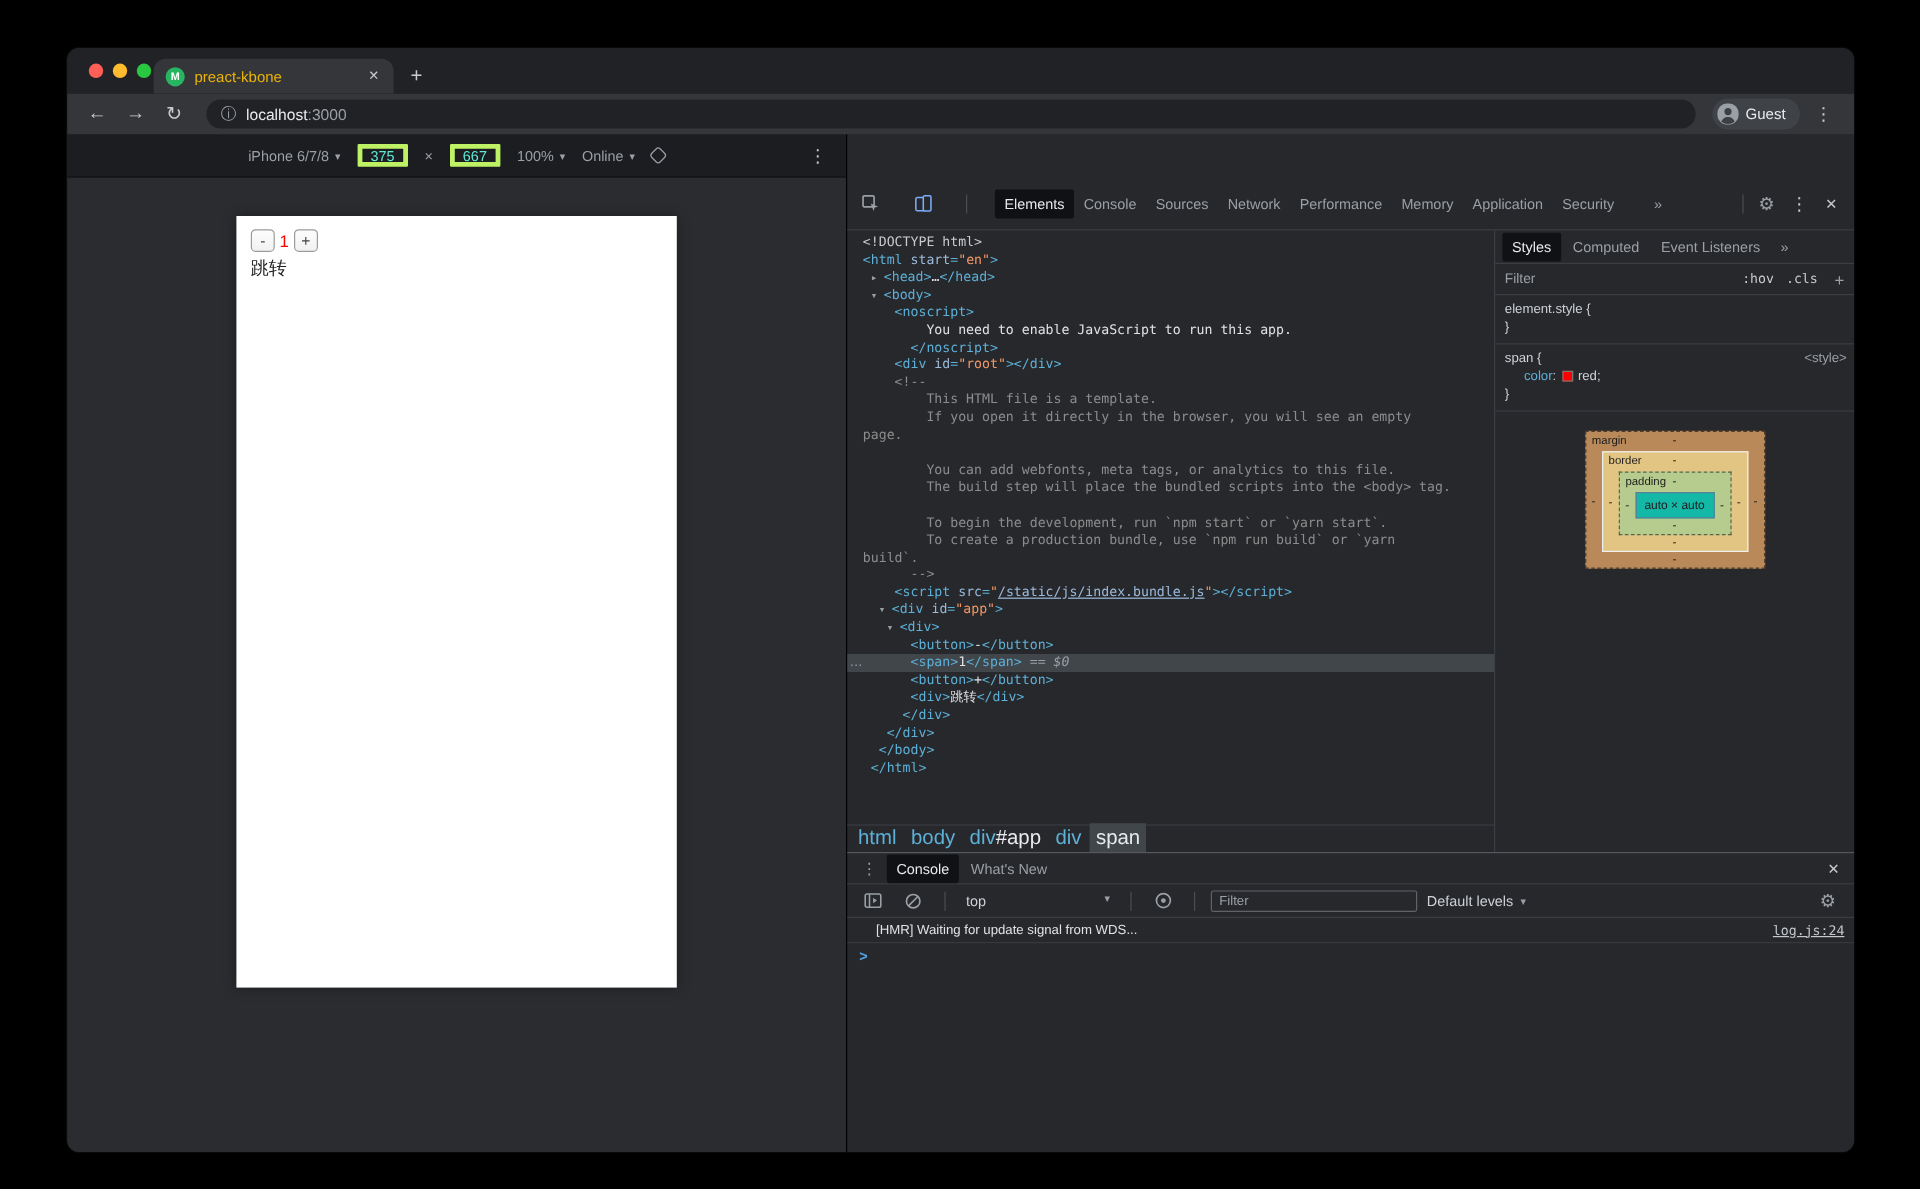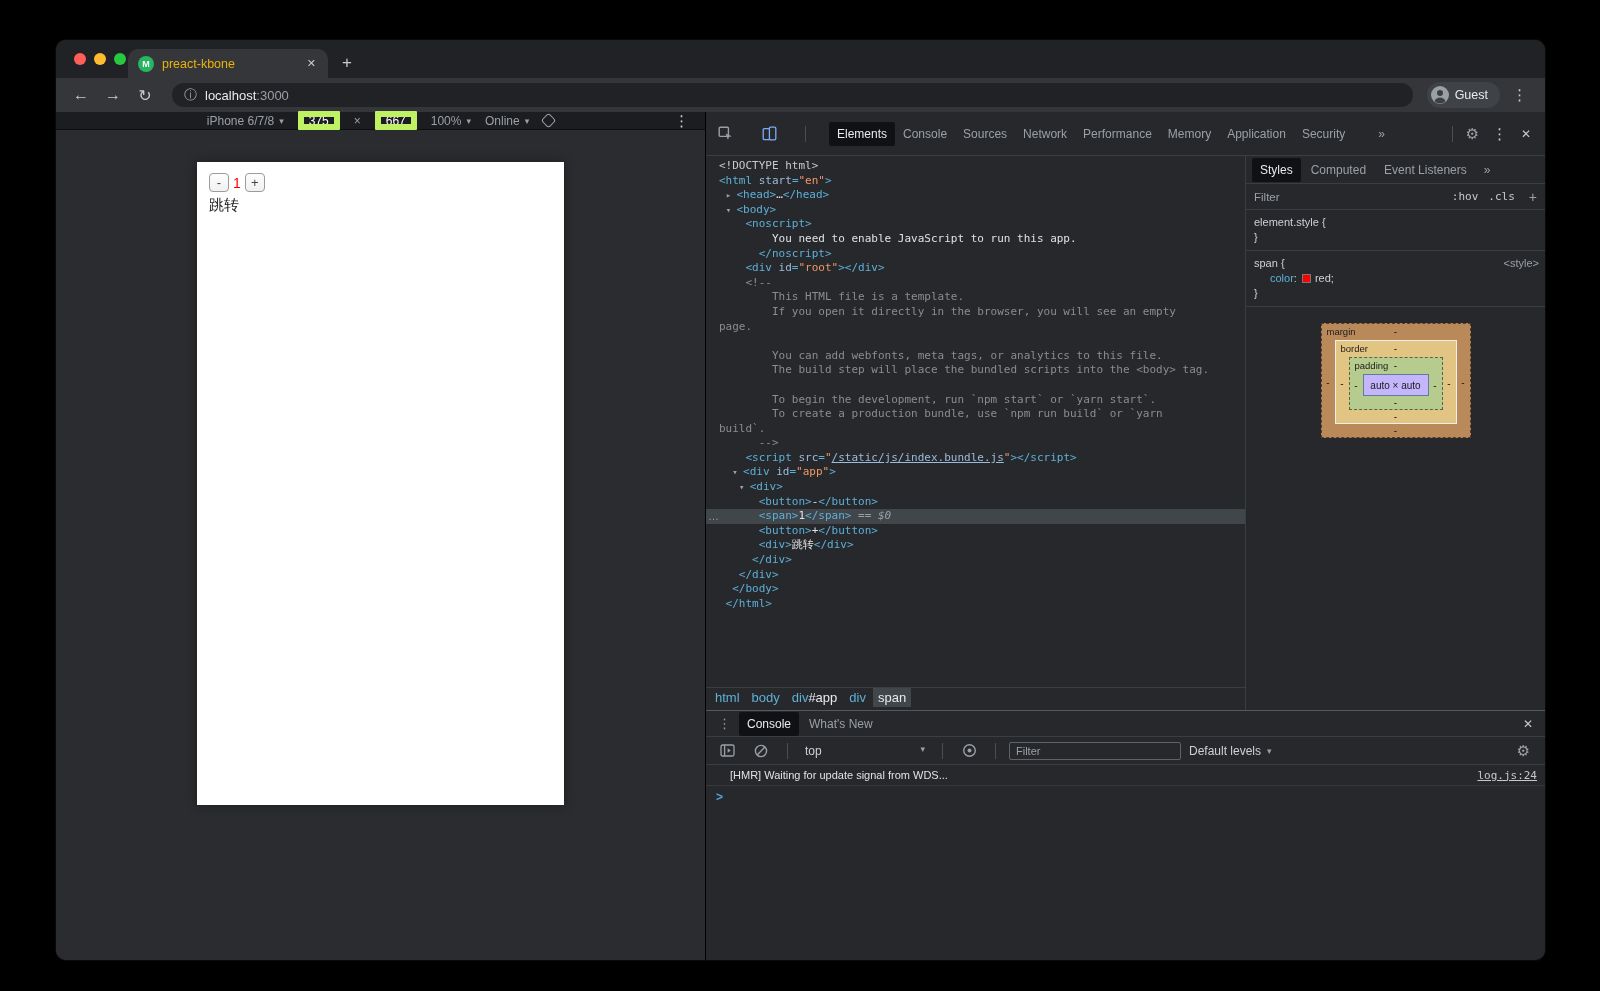--- a/index.html
+++ b/index.html
@@ -25,56 +25,56 @@
   .info-i{color:#9aa0a6;font-size:13px;}
   .url{font-size:13px;color:#e8eaed;}
   .url .port{color:#9aa0a6;}
   .guest{height:26px;background:#3f4247;border-radius:13px;display:flex;align-items:center;gap:6px;padding:0 12px 0 4px;}
   .guest-label{color:#e8eaed;font-size:12.5px;font-weight:500;}
   .kebab{color:#c8cace;font-size:15px;padding:0 6px;}
 
   
   .content{flex:1;display:flex;min-height:0;}
   .page-pane{width:649px;background:#2b2c2f;display:flex;flex-direction:column;flex:0 0 auto;}
-  .devicebar{height:18px;background:#1c1d20;border-bottom:1px solid rgba(0,0,0,.5);display:flex;align-items:center;justify-content:center;gap:14px;position:relative;color:#9aa0a6;font-size:12px;flex:0 0 auto;}
+  .devicebar{height:36px;background:#1c1d20;border-bottom:1px solid rgba(0,0,0,.5);display:flex;align-items:center;justify-content:center;gap:14px;position:relative;color:#9aa0a6;font-size:12px;flex:0 0 auto;}
   .dd{display:flex;align-items:center;gap:5px;}
   .caret{font-size:9px;color:#9aa0a6;}
-  .dim-input{width:42px;height:19px;background:transparent;border:6px solid #bef264;color:#ffffff;font-size:12px;text-align:center;border-radius:1px;}
+  .dim-input{width:42px;height:19px;background:transparent;border:4px solid #bef264;color:#5eead4;font-size:12px;text-align:center;border-radius:1px;}
   .rotate-ic{width:11px;height:11px;border:1.5px solid #9aa0a6;border-radius:3px;transform:rotate(45deg);display:inline-block;}
   .devicebar .kebab{position:absolute;right:10px;}
 
   .viewport{width:367px;height:643px;margin:32px auto 0;background:#fff;box-shadow:0 0 10px rgba(0,0,0,.35);padding:11px 12px;}
   .ctr-row{display:flex;align-items:center;gap:3px;}
   .pg-btn{min-width:20px;height:19px;border:1px solid #9b9b9b;border-radius:4px;background:linear-gradient(#fdfdfd,#f1f1f1);color:#444;font-size:13px;line-height:1;display:inline-flex;align-items:center;justify-content:center;padding:0 4px;}
   .pg-count{color:#f00;font-size:14px;padding:0 1px;}
   .pg-jump{margin-top:4px;color:#222;font-size:15px;}
 
   
   .devtools{flex:1;background:#27282c;border-left:1px solid #000;display:flex;flex-direction:column;min-width:0;}
-  .dt-header{height:44px;border-bottom:1px solid #3a3d41;display:flex;align-items:center;padding:0 6px;gap:18px;flex:0 0 auto;}
+  .dt-header{height:44px;border-bottom:1px solid #3a3d41;display:flex;align-items:center;padding:0 6px;gap:18px;flex:0 0 auto;margin-top:36px;}
   .hd-ic{width:26px;height:24px;display:flex;align-items:center;justify-content:center;}
   .vdiv{width:1px;height:16px;background:#4a4d51;margin:0 5px;}
   .dt-tab{padding:5px 8px;font-size:12px;color:#9aa0a6;border-radius:2px;white-space:nowrap;}
   .dt-tab.sel{background:#101114;color:#e8eaed;}
   .more{color:#9aa0a6;font-size:12px;padding:0 7px;}
   .hd-right{margin-left:auto;display:flex;align-items:center;}
   .gear{color:#9aa0a6;font-size:15px;padding:0 7px;}
   .xclose{color:#c8cace;font-size:12px;padding:0 8px;}
 
   .dt-main{flex:1;display:flex;min-height:0;}
   .elements-panel{flex:1;display:flex;flex-direction:column;min-width:0;}
   .dom-tree{flex:1;overflow:hidden;position:relative;padding-top:3px;font-family:"DejaVu Sans Mono",monospace;}
   .dom-line{white-space:pre;font-family:"DejaVu Sans Mono",monospace;font-size:11px;line-height:14.6px;height:14.6px;padding-left:13px;position:relative;}
   .dom-line.sel{background:#41464b;}
   .gutter-dots{position:absolute;left:2px;top:0;color:#9aa0a6;letter-spacing:-1px;}
   .tok{font-family:inherit;}
   .tok-d{color:#c8cace}.tok-t{color:#5db0d7}.tok-a{color:#9bbbdc}.tok-v{color:#f29766}
   .tok-l{color:#9bbbdc;text-decoration:underline}.tok-x{color:#dfe1e5}.tok-c{color:#8c8c8c}
   .tok-r{color:#9aa0a6;font-size:9px}.tok-m{color:#9aa0a6;font-style:italic}
-  .crumbs{height:23px;border-top:1px solid #3a3d41;display:flex;align-items:flex-start;padding:0 4px;gap:2px;font-size:13px;flex:0 0 auto;}
+  .crumbs{height:23px;border-top:1px solid #3a3d41;display:flex;align-items:flex-end;padding:0 4px;gap:2px;font-size:17px;flex:0 0 auto;}
   .crumb{padding:2px 5px;display:flex;}
   .crumb.sel{background:#41464b;}
   .crumb-tag{color:#5db0d7;}
   .crumb.sel .crumb-tag{color:#e8eaed;}
   .crumb-id{color:#e8eaed;}
 
   
   .styles-pane{width:300px;border-left:1px solid #3a3d41;display:flex;flex-direction:column;flex:0 0 auto;}
   .sp-tabs{height:28px;display:flex;align-items:center;padding:0 6px;gap:2px;border-bottom:1px solid #3a3d41;flex:0 0 auto;}
   .sp-filter{height:26px;border-bottom:1px solid #3a3d41;display:flex;align-items:center;padding:0 8px;gap:10px;flex:0 0 auto;}
@@ -92,21 +92,21 @@
   .bm{position:relative;display:grid;grid-template-columns:13px 1fr 13px;grid-template-rows:16px 1fr 13px;font-size:10px;color:#1c1c1c;}
   .bm-label{position:absolute;left:5px;top:2px;font-size:9.5px;color:#1c1c1c;}
   .bm-t{grid-area:1/2;text-align:center;line-height:16px;}
   .bm-l{grid-area:2/1;display:flex;align-items:center;justify-content:center;}
   .bm-inner{grid-area:2/2;}
   .bm-r{grid-area:2/3;display:flex;align-items:center;justify-content:center;}
   .bm-b{grid-area:3/2;text-align:center;line-height:13px;}
   .bm.margin{width:150px;background:#b9895a;border:1px dashed rgba(0,0,0,.55);}
   .bm.border{background:#e3c583;border:1px solid #efefef;}
   .bm.padding{background:#b5cc8e;border:1px dashed rgba(0,0,0,.5);}
-  .bm-content{background:#c4b5fd;border:1px solid #5a7f96;height:22px;display:flex;align-items:center;justify-content:center;font-size:10px;color:#1c1c1c;padding:0 6px;}
+  .bm-content{background:#14b8a6;border:1px solid #5a7f96;height:22px;display:flex;align-items:center;justify-content:center;font-size:10px;color:#1c1c1c;padding:0 6px;}
 
   
   .drawer{height:250px;border-top:1px solid #55585c;display:flex;flex-direction:column;flex:0 0 auto;}
   .drawer-head{height:26px;border-bottom:1px solid #3a3d41;display:flex;align-items:center;padding:0 4px;flex:0 0 auto;}
   .drawer-head .kebab{color:#9aa0a6;font-size:13px;padding:0 8px;}
   .con-toolbar{height:28px;border-bottom:1px solid #3a3d41;display:flex;align-items:center;padding:0 8px;gap:8px;flex:0 0 auto;}
   .ct-dd{display:flex;justify-content:space-between;width:128px;color:#cdd1d6;font-size:12px;padding:0 4px;}
   .ct-input{width:172px;height:18px;background:transparent;border:1px solid #5f6368;color:#e8eaed;font-size:11px;padding:0 6px;border-radius:2px;}
   .ct-input::placeholder{color:#9aa0a6;}
   .ct-levels{display:flex;align-items:center;gap:6px;color:#cdd1d6;font-size:12px;}

